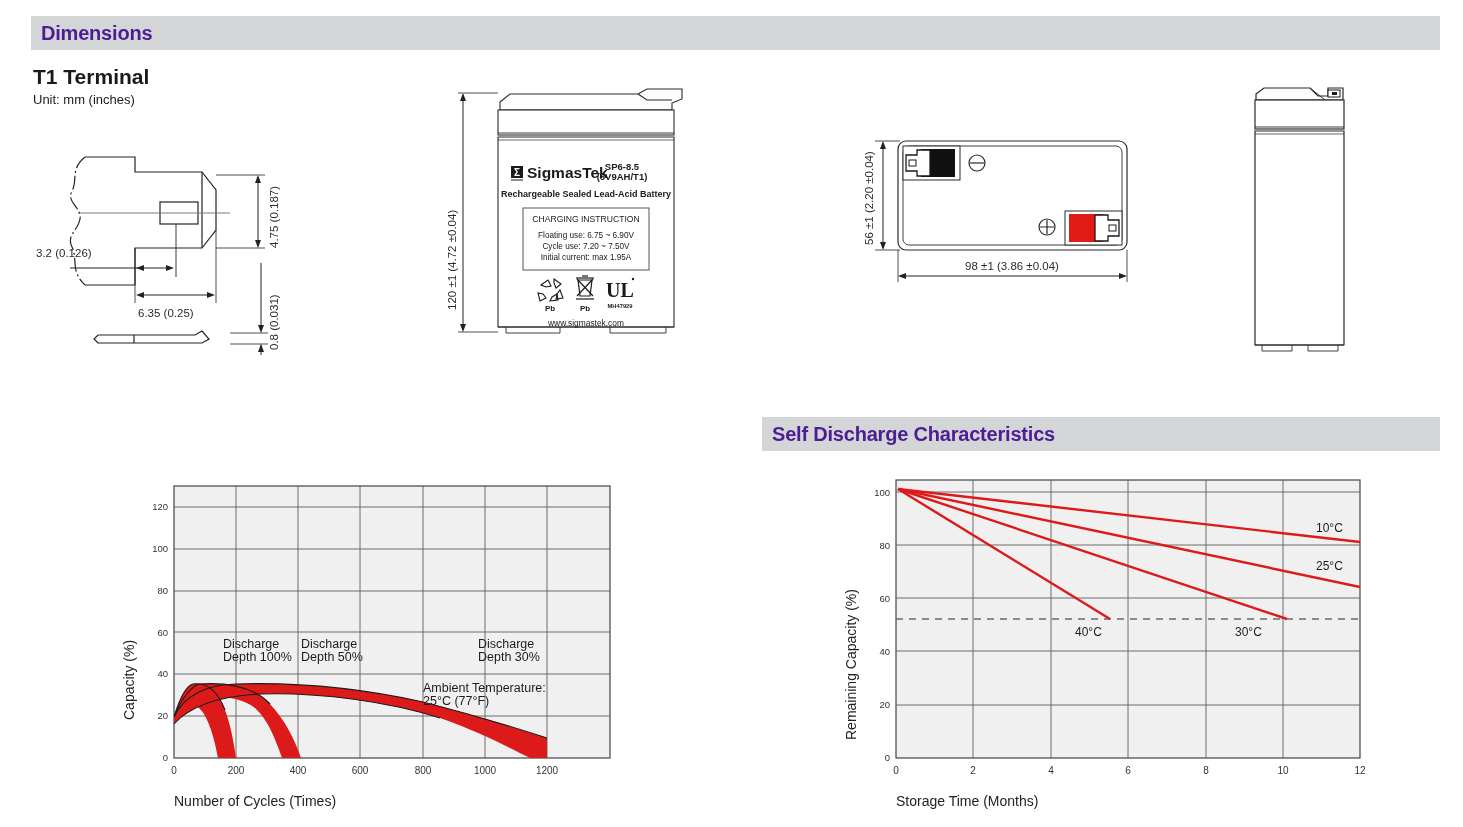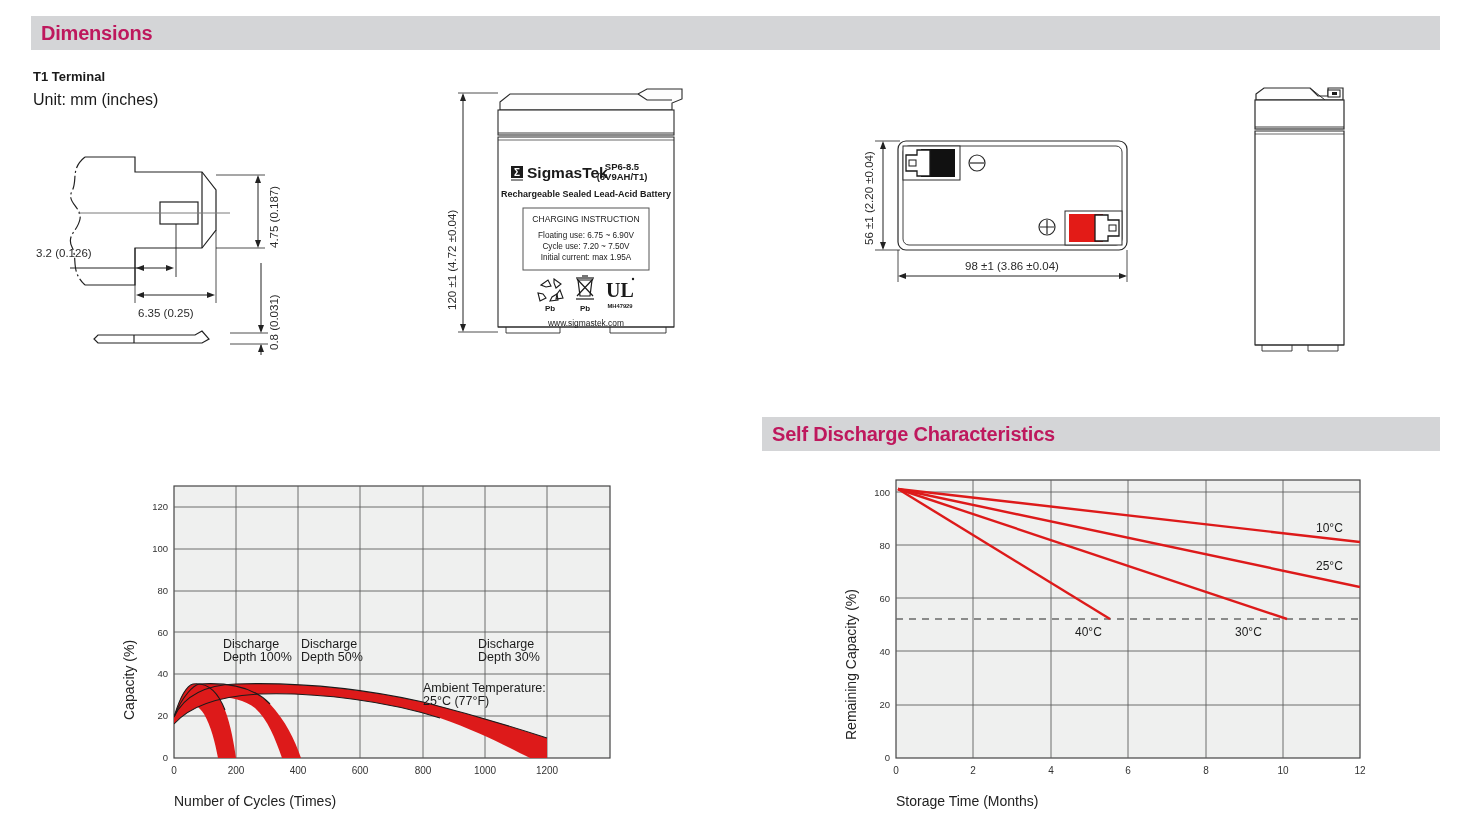--- a/index.html
+++ b/index.html
@@ -19,35 +19,35 @@
     background: #d4d5d7;
     height: 34px;
     display: flex;
     align-items: center;
     padding-left: 10px;
   }
   .section-bar .title {
     font-size: 20px;
     font-weight: bold;
     letter-spacing: -0.2px;
-    color: #be185d;
+    color: #4c1d95;
   }
 
   #bar-dimensions { left: 31px; top: 16px; width: 1409px; }
   #bar-cycle      { left: 31px; top: 417px; width: 673px; }
   #bar-self       { left: 762px; top: 417px; width: 678px; }
 
   
   .t1-heading {
     position: absolute; left: 33px; top: 66px;
-    font-size: 13px; font-weight: bold; line-height: 21px;
+    font-size: 21px; font-weight: bold; line-height: 21px;
   }
   .t1-unit {
     position: absolute; left: 33px; top: 89px;
-    font-size: 16px; line-height: 21px;
+    font-size: 13px; line-height: 21px;
   }
 
   .dwg { position: absolute; }
   .dim-text { font-size: 11.5px; fill: #2b2b2b; font-family: "Liberation Sans", sans-serif; }
   .dim-text-v { font-size: 11.5px; fill: #2b2b2b; font-family: "Liberation Sans", sans-serif; }
   .tick { font-size: 9.5px; fill: #333; font-family: "Liberation Sans", sans-serif; }
   .tickx { font-size: 10px; fill: #333; font-family: "Liberation Sans", sans-serif; }
   .annot { font-size: 12.5px; fill: #1c1c1c; font-family: "Liberation Sans", sans-serif; }
   .tlabel { font-size: 12px; fill: #1c1c1c; font-family: "Liberation Sans", sans-serif; }
 </style>

